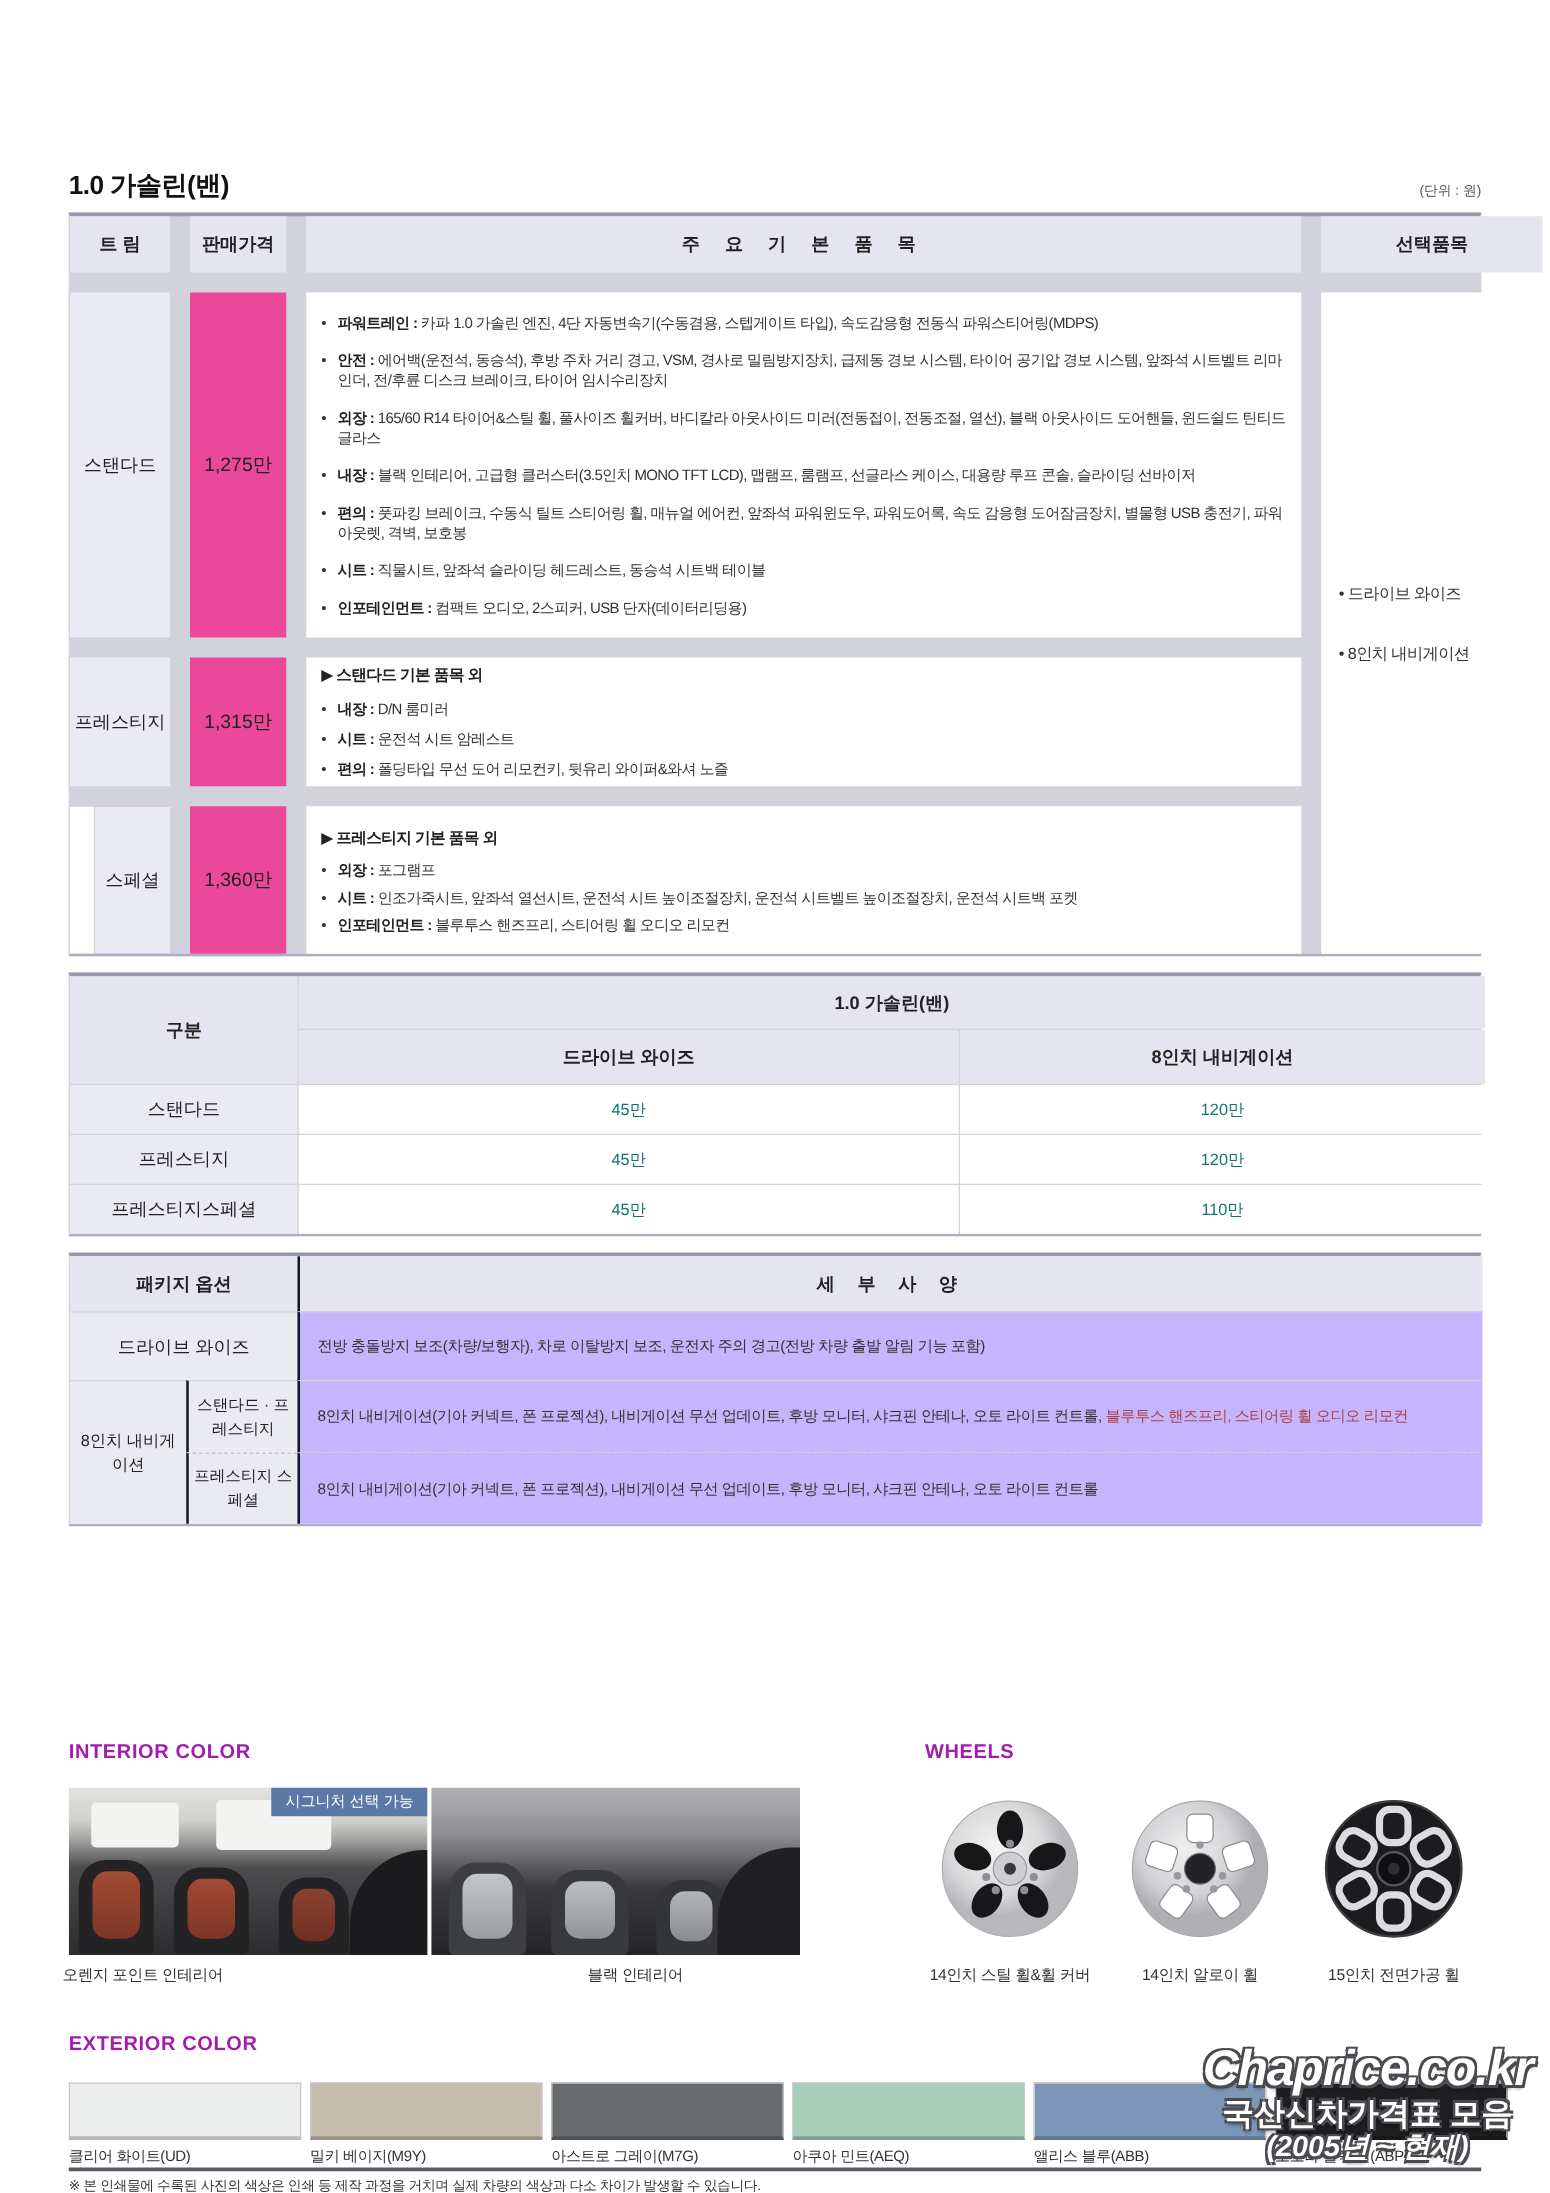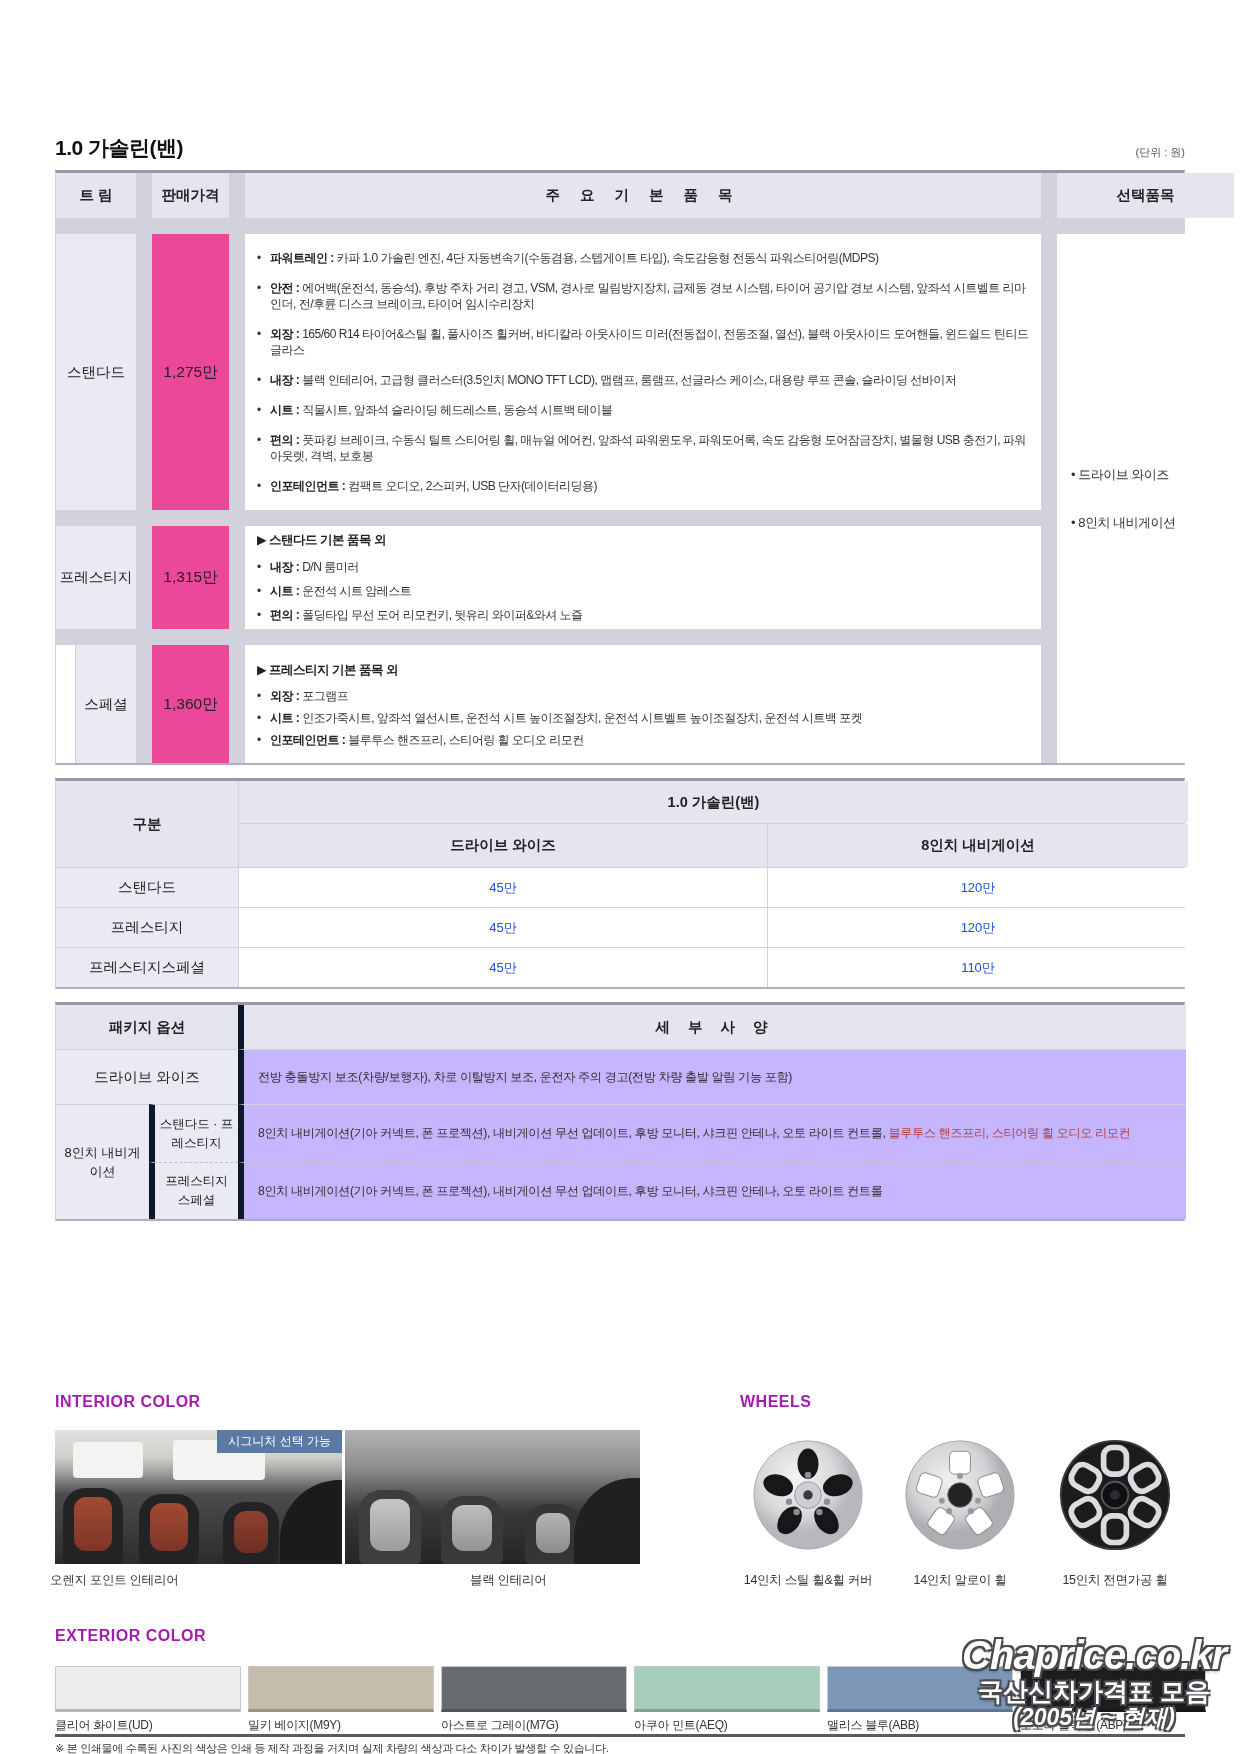--- a/index.html
+++ b/index.html
@@ -12,21 +12,21 @@
   .title-row{display:flex;justify-content:space-between;align-items:flex-end;padding-top:134px}
   .title-row h1{margin:0;font-size:21px;font-weight:bold;color:#111;letter-spacing:-0.5px}
   .unit{font-size:11px;color:#555;padding-bottom:2px}
 
   
   .tbl{background:#d2d2dd;border:1px solid #d2d2dd;border-top:3px solid #9898aa;border-bottom:2px solid #aeaec0}
   .hdr{background:#e5e5f0;display:flex;align-items:center;justify-content:center;
        font-size:14.5px;font-weight:bold;color:#222;text-align:center}
   .lbl{background:#eaeaf3;display:flex;align-items:center;justify-content:center;
        font-size:14.5px;color:#222;text-align:center}
-  .val{background:#fff;display:flex;align-items:center;justify-content:center;font-size:13px;color:#1d4ed8}
+  .val{background:#fff;display:flex;align-items:center;justify-content:center;font-size:13px;color:#0f766e}
 
   
   .grid1{display:grid;grid-template-columns:80px 77px 796px 177px;grid-template-rows:45px 276px 103px 118px;gap:16px;margin-top:8px}
   .price{background:#ec4899;display:flex;align-items:center;justify-content:center;font-size:15.5px;color:#222;font-weight:500}
   .feat{background:#fff;padding:8px 12px;display:flex;flex-direction:column;justify-content:center;overflow:hidden}
   .feat-line{font-size:12px;line-height:16px;letter-spacing:-0.5px;color:#333;margin:7px 0;padding-left:13px}
   .feat-line .dot{display:inline-block;width:13px;margin-left:-13px;color:#333}
   .feat-label{font-weight:bold;color:#222}
   .feat-label::after{content:" : ";font-weight:bold}
   .compact .feat-line{margin:4px 0}
@@ -42,21 +42,21 @@
   
   .grid2{display:grid;grid-template-columns:182px 528px 420px;grid-template-rows:42px 43px 39px 39px 39px;gap:1px;margin-top:13px}
   .g2-gubun{grid-column:1;grid-row:1/3}
   .g2-group{grid-column:2/4;grid-row:1}
 
   
   .grid3{display:grid;grid-template-columns:93px 89px 948px;grid-template-rows:44px 55px 58px 57px;margin-top:13px;
          background:#fff;border:1px solid #d2d2dd;border-top:3px solid #9898aa;border-bottom:2px solid #aeaec0}
   .g3-cell{border-top:1px solid #d2d2dd}
   .g3-top{border-top:none}
-  .g3-vl{border-left:6px solid #0f172a}
+  .g3-vl{border-left:2px solid #0f172a}
   .g3-dash{border-top:1px dashed #c0c0c0}
   .pkg-text{background:#c4b5fd;display:flex;align-items:center;font-size:12.2px;letter-spacing:-0.4px;color:#333;padding:8px 14px;text-align:left}
   .sub-lbl{background:#eaeaf3;display:flex;align-items:center;justify-content:center;text-align:center;font-size:12.5px;color:#222;padding:4px;line-height:1.5}
   .nav-group{grid-column:1;grid-row:3/5;background:#eaeaf3;display:flex;align-items:center;justify-content:center;text-align:center;font-size:13px;line-height:1.5;padding:4px}
 
   
   .sec-h{position:absolute;font-size:16px;font-weight:bold;color:#a21caf;letter-spacing:0.5px}
   .int-img{position:absolute;top:1430px;height:134px;overflow:hidden}
   .img-badge{position:absolute;right:0;top:0;height:23px;line-height:23px;padding:0 11px;background:#5a7aa5;color:#fff;font-size:12px}
   .cap{position:absolute;top:1572px;font-size:12.5px;color:#333;letter-spacing:-0.3px}
@@ -98,22 +98,22 @@
     <div class="hdr" style="letter-spacing:8px">주 요 기 본 품 목</div>
     <div class="hdr">선택품목</div>
 
     <div class="lbl">스탠다드</div>
     <div class="price">1,275만</div>
     <div class="feat">
       <div class="feat-line"><span class="dot">•</span><span class="feat-label">파워트레인</span><span>카파 1.0 가솔린 엔진, 4단 자동변속기(수동겸용, 스텝게이트 타입), 속도감응형 전동식 파워스티어링(MDPS)</span></div>
       <div class="feat-line"><span class="dot">•</span><span class="feat-label">안전</span><span>에어백(운전석, 동승석), 후방 주차 거리 경고, VSM, 경사로 밀림방지장치, 급제동 경보 시스템, 타이어 공기압 경보 시스템, 앞좌석 시트벨트 리마인더, 전/후륜 디스크 브레이크, 타이어 임시수리장치</span></div>
       <div class="feat-line"><span class="dot">•</span><span class="feat-label">외장</span><span>165/60 R14 타이어&amp;스틸 휠, 풀사이즈 휠커버, 바디칼라 아웃사이드 미러(전동접이, 전동조절, 열선), 블랙 아웃사이드 도어핸들, 윈드쉴드 틴티드 글라스</span></div>
       <div class="feat-line"><span class="dot">•</span><span class="feat-label">내장</span><span>블랙 인테리어, 고급형 클러스터(3.5인치 MONO TFT LCD), 맵램프, 룸램프, 선글라스 케이스, 대용량 루프 콘솔, 슬라이딩 선바이저</span></div>
+      <div class="feat-line"><span class="dot">•</span><span class="feat-label">편의</span><span>풋파킹 브레이크, 수동식 틸트 스티어링 휠, 매뉴얼 에어컨, 앞좌석 파워윈도우, 파워도어록, 속도 감응형 도어잠금장치, 별물형 USB 충전기, 파워아웃렛, 격벽, 보호봉</span></div>
       <div class="feat-line"><span class="dot">•</span><span class="feat-label">시트</span><span>직물시트, 앞좌석 슬라이딩 헤드레스트, 동승석 시트백 테이블</span></div>
-      <div class="feat-line"><span class="dot">•</span><span class="feat-label">편의</span><span>풋파킹 브레이크, 수동식 틸트 스티어링 휠, 매뉴얼 에어컨, 앞좌석 파워윈도우, 파워도어록, 속도 감응형 도어잠금장치, 별물형 USB 충전기, 파워아웃렛, 격벽, 보호봉</span></div>
       <div class="feat-line"><span class="dot">•</span><span class="feat-label">인포테인먼트</span><span>컴팩트 오디오, 2스피커, USB 단자(데이터리딩용)</span></div>
     </div>
     <div class="opt-cell">
       <div class="opt-item">드라이브 와이즈</div>
       <div class="opt-item">8인치 내비게이션</div>
     </div>
 
     <div class="lbl">프레스티지</div>
     <div class="price">1,315만</div>
     <div class="feat compact">

